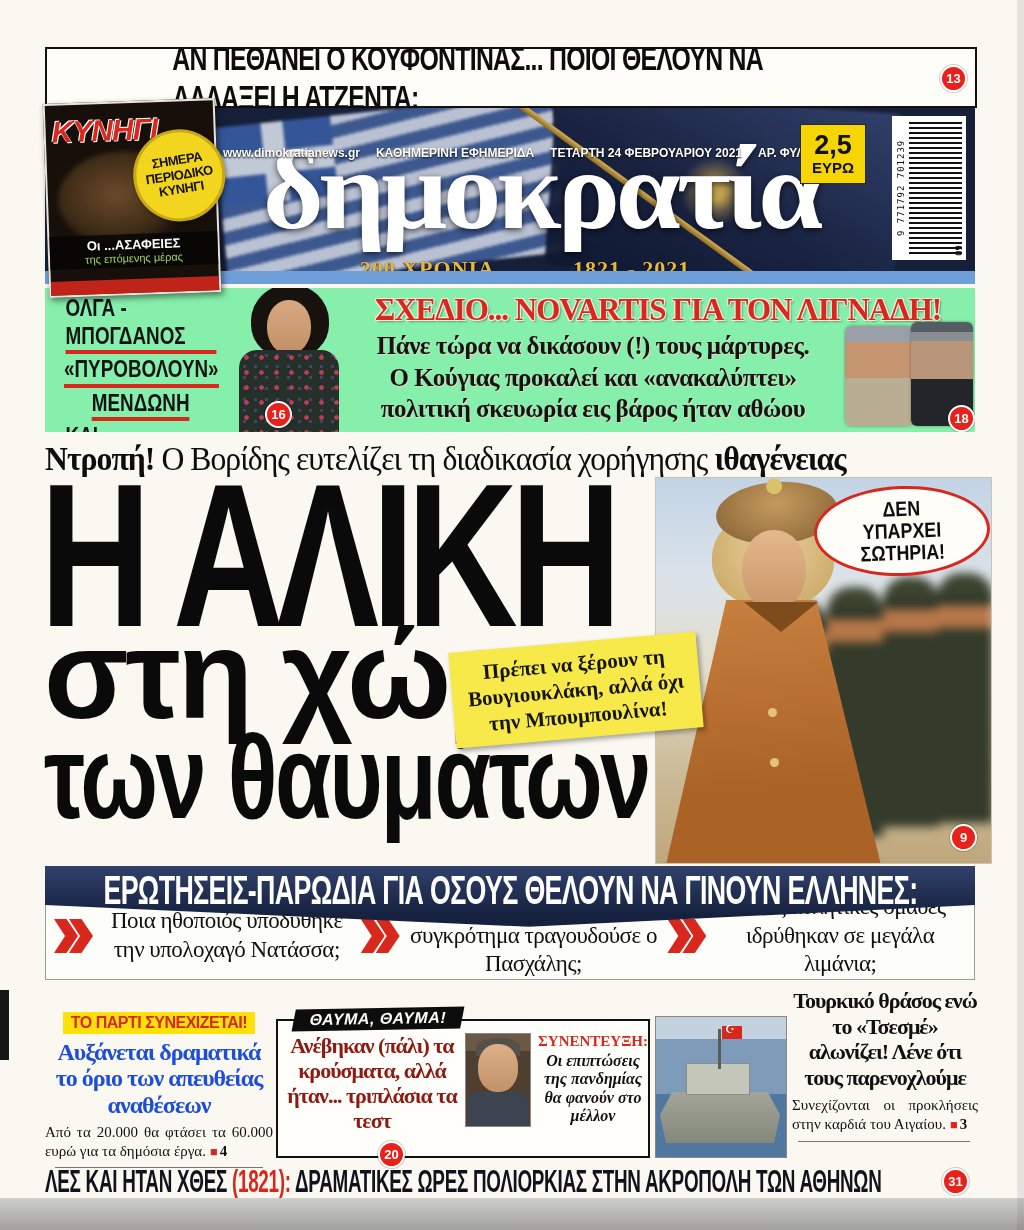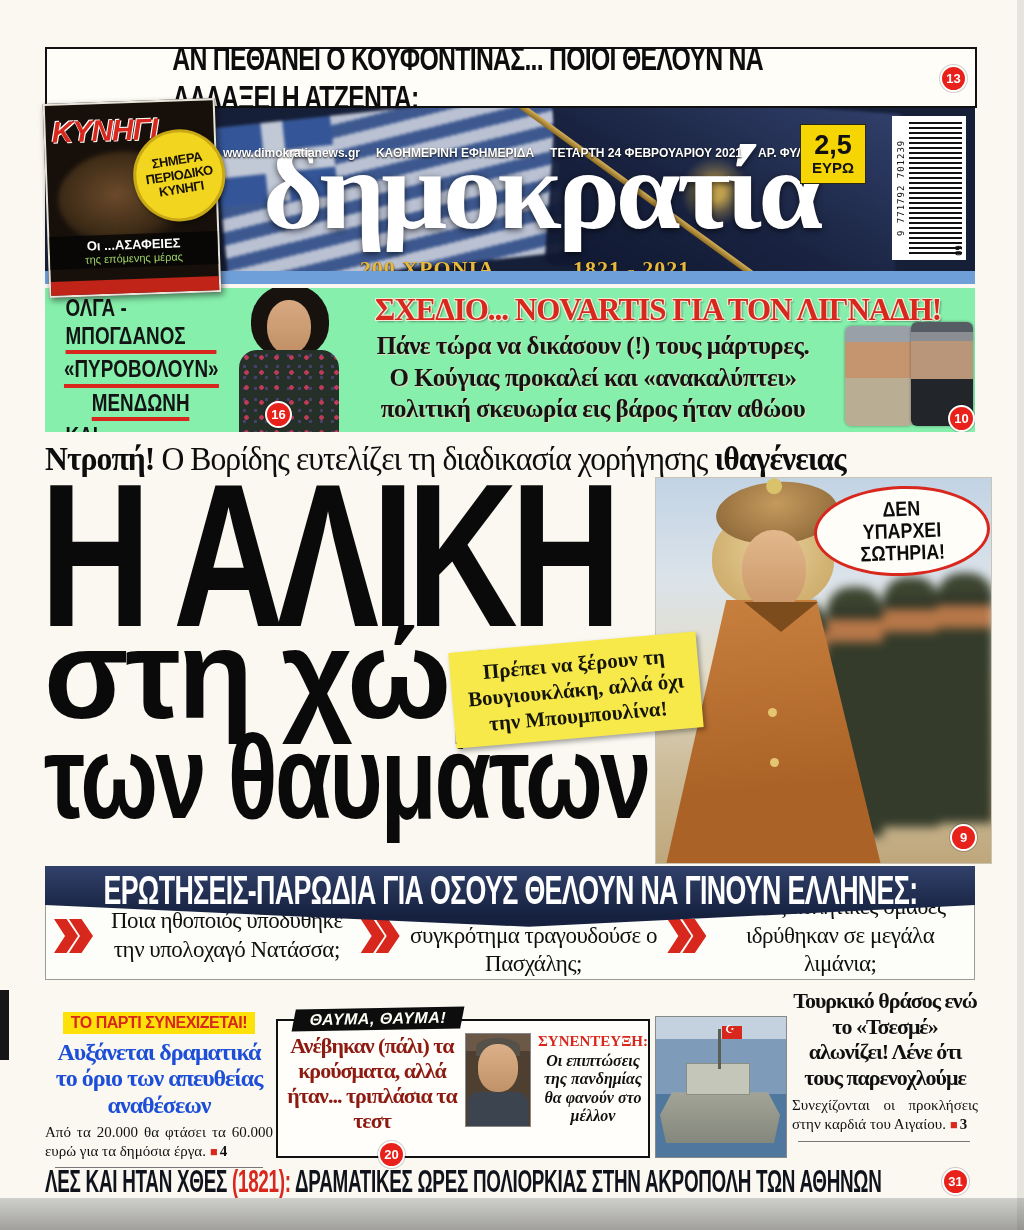--- a/index.html
+++ b/index.html
@@ -284,21 +284,21 @@
     </div>
     <div class="ol-head">ΣΧΕΔΙΟ... NOVARTIS ΓΙΑ ΤΟΝ ΛΙΓΝΑΔΗ!</div>
     <div class="ol-sub">
       <div>Πάνε τώρα να δικάσουν (!) τους μάρτυρες.</div>
       <div>Ο Κούγιας προκαλεί και «ανακαλύπτει»</div>
       <div>πολιτική σκευωρία εις βάρος ήταν αθώου</div>
     </div>
     <div class="ol-men">
       <div class="man1"></div>
       <div class="man2"></div>
-      <span class="refnum ref17">10</span>
+      <span class="refnum ref17">18</span>
     </div>
   </div>
 
   <div class="kicker">
     <span class="cxl">
       <span class="kick-b">Ντροπή!</span><span> Ο Βορίδης ευτελίζει τη διαδικασία χορήγησης </span><span class="kick-b">ιθαγένειας</span>
     </span>
   </div>
 
   <div class="hl1">Η ΑΛΙΚΗ</div>

